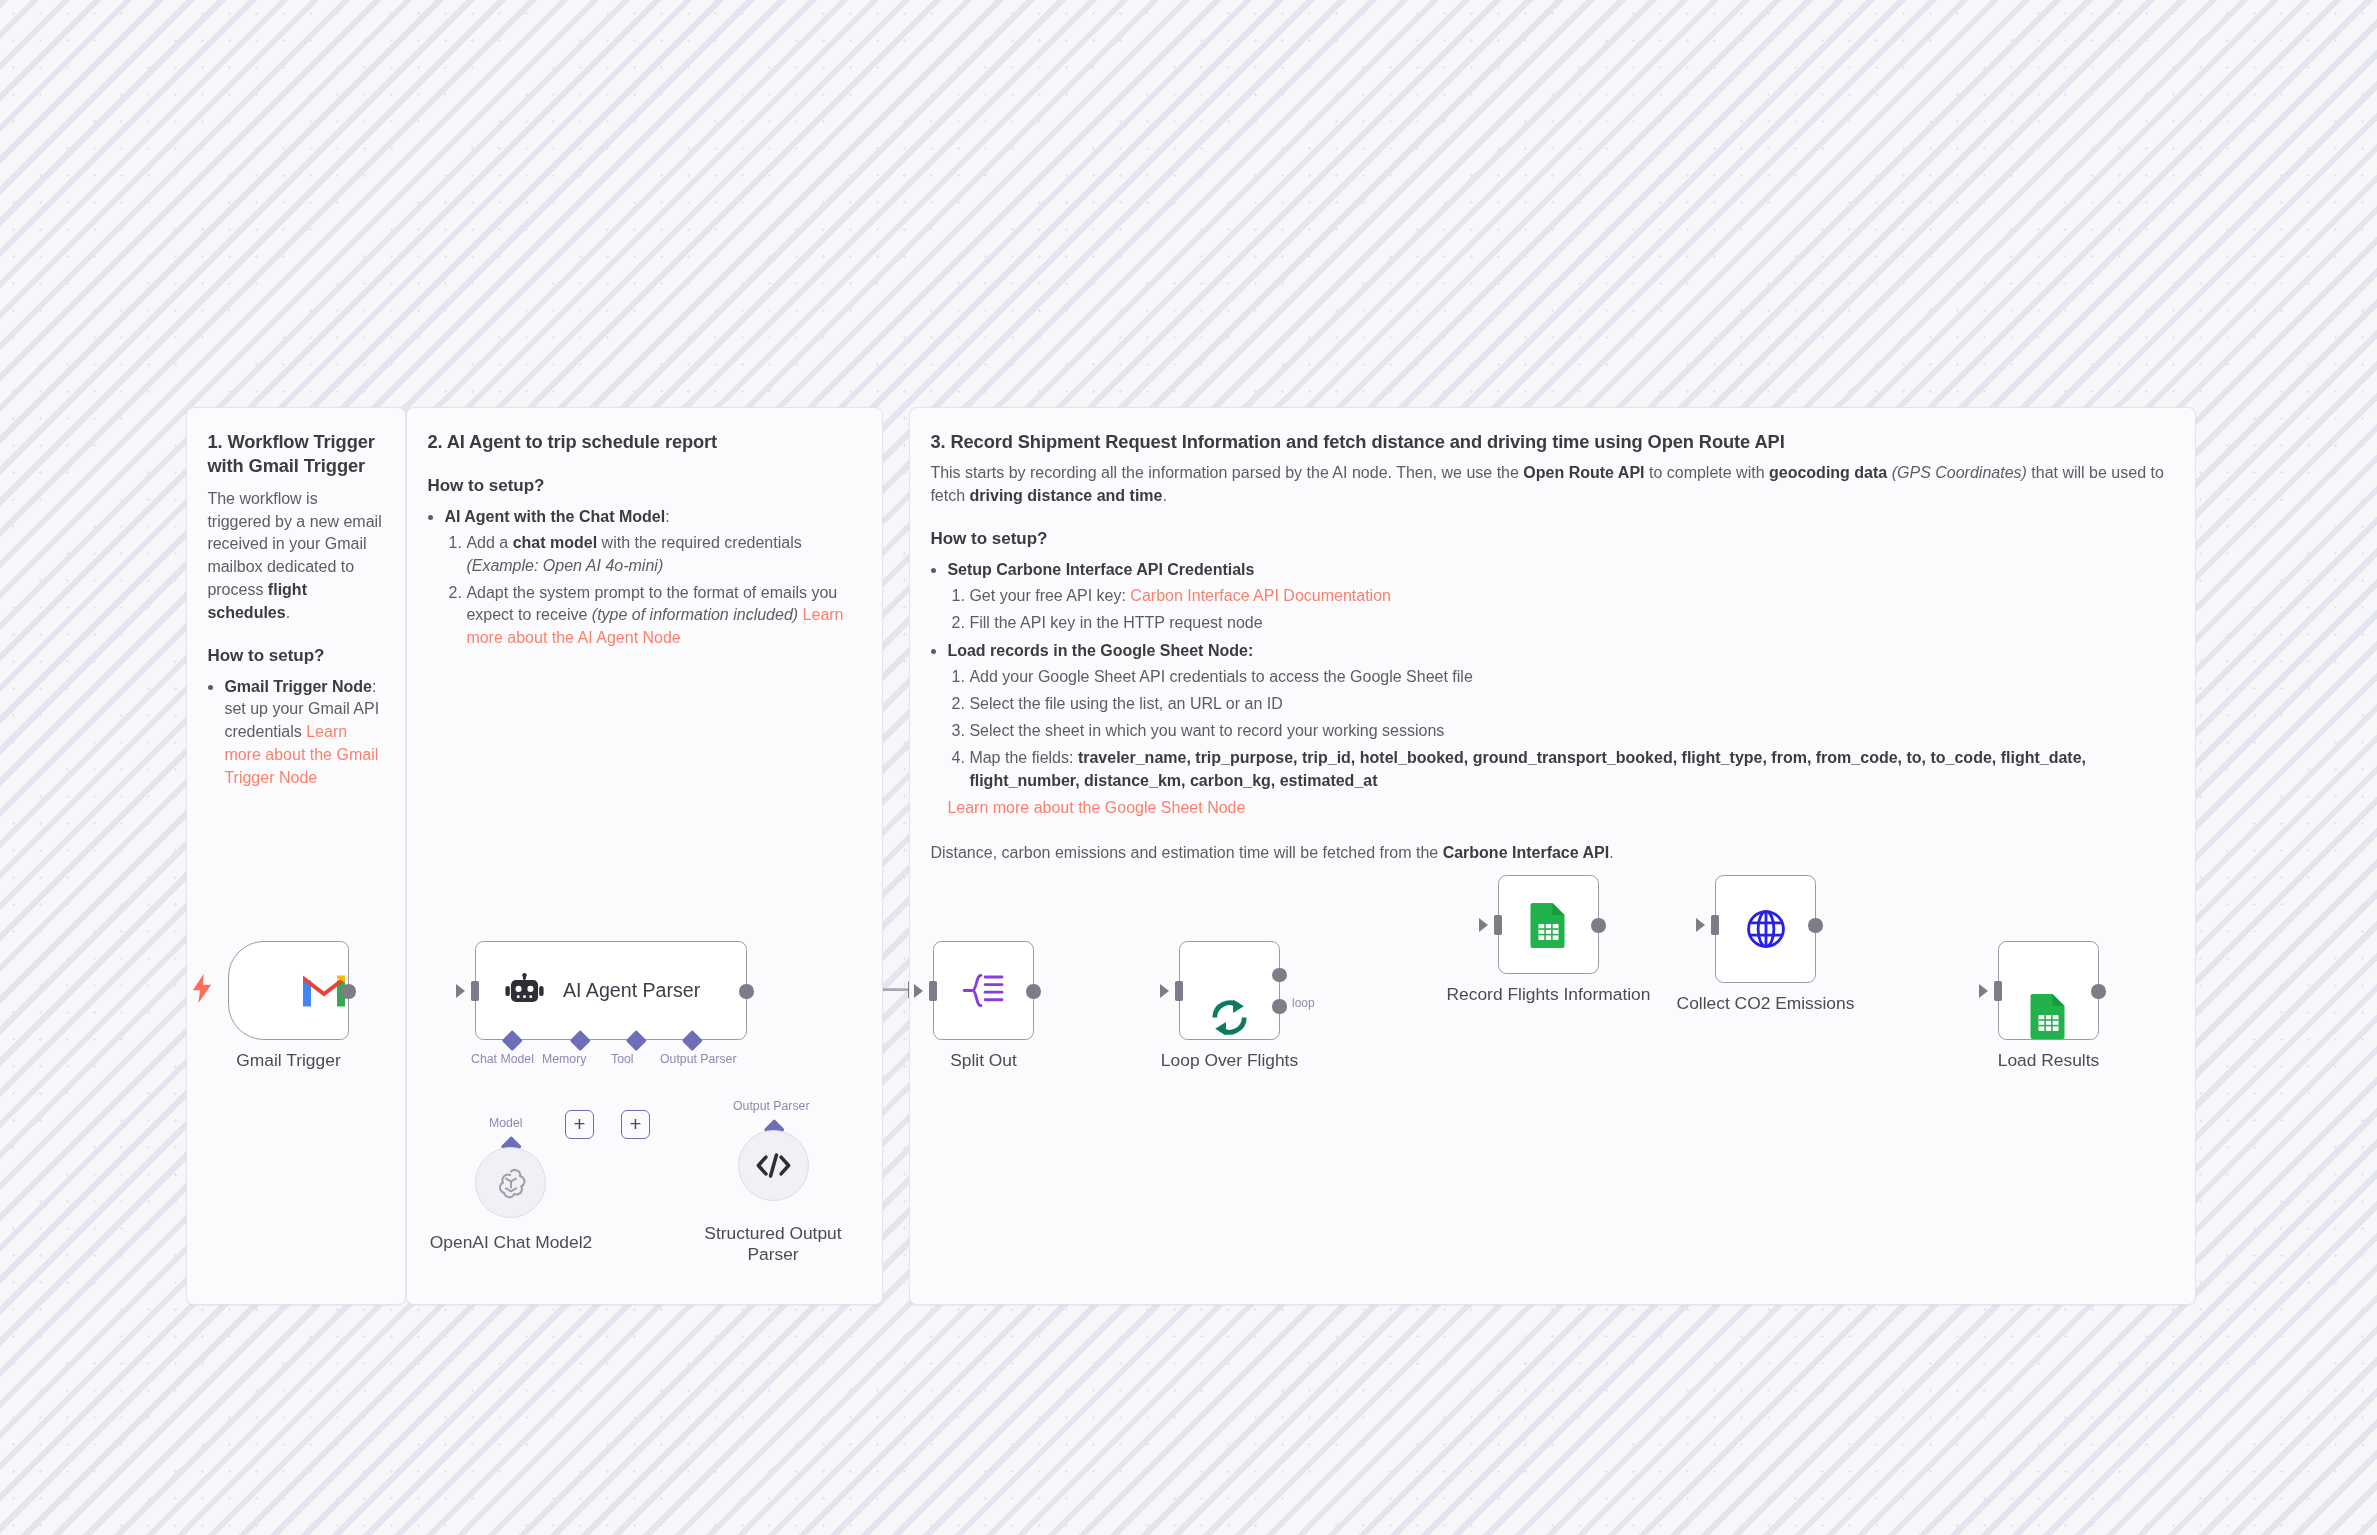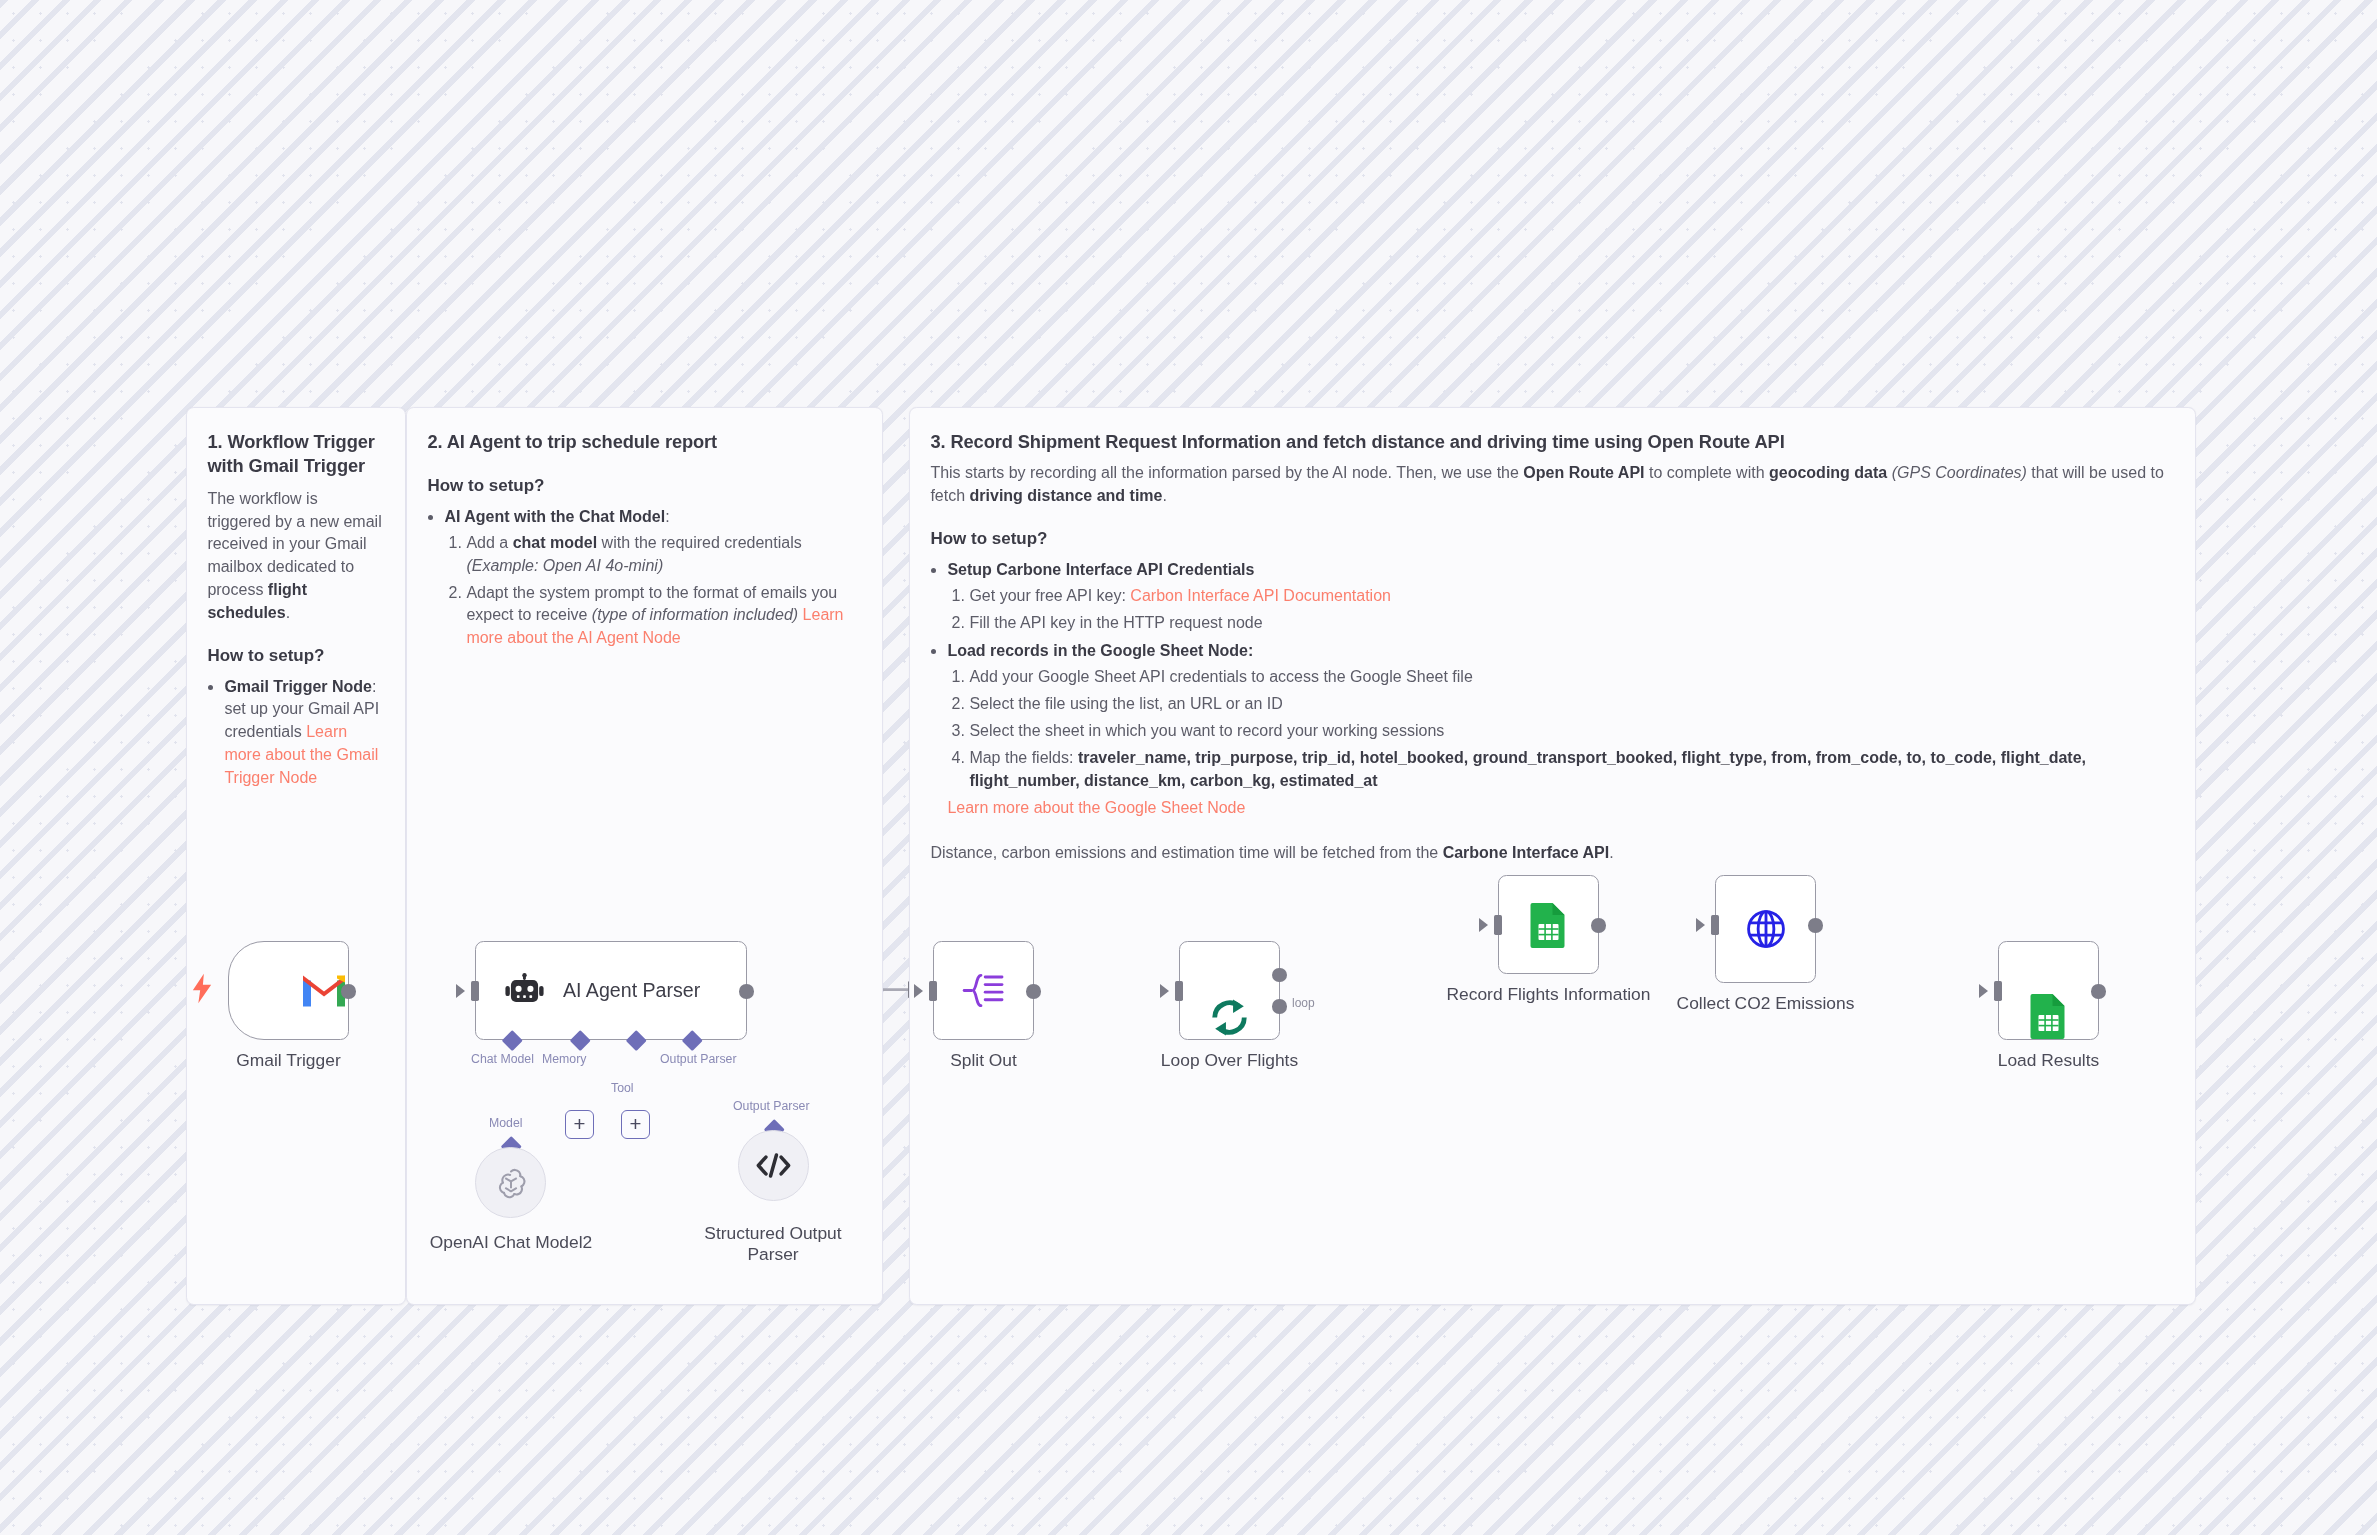--- a/index.html
+++ b/index.html
@@ -309,21 +309,21 @@
     <span class="dot" style="right:-7.7px; top:42px;"></span>
   </div>
 
   <span class="diamond" style="left:505px; top:1033px;"></span>
   <span class="diamond" style="left:573px; top:1033px;"></span>
   <span class="diamond" style="left:629px; top:1033px;"></span>
   <span class="diamond" style="left:685px; top:1033px;"></span>
 
   <span class="ai-port-label" style="left:471px; top:1052px;">Chat Model</span>
   <span class="ai-port-label" style="left:542px; top:1052px;">Memory</span>
-  <span class="ai-port-label" style="left:611px; top:1052px;margin-top:29px;">Tool</span>
+  <span class="ai-port-label" style="left:611px; top:1052px;">Tool</span>
   <span class="ai-port-label" style="left:660px; top:1052px;">Output Parser</span>
 
   <div class="plusbox" style="left:565px; top:1110px;">
     <span>+</span>
   </div>
   <div class="plusbox" style="left:621px; top:1110px;">
     <span>+</span>
   </div>
 
   <span class="ai-port-label" style="left:489px; top:1116px;">Model</span>

